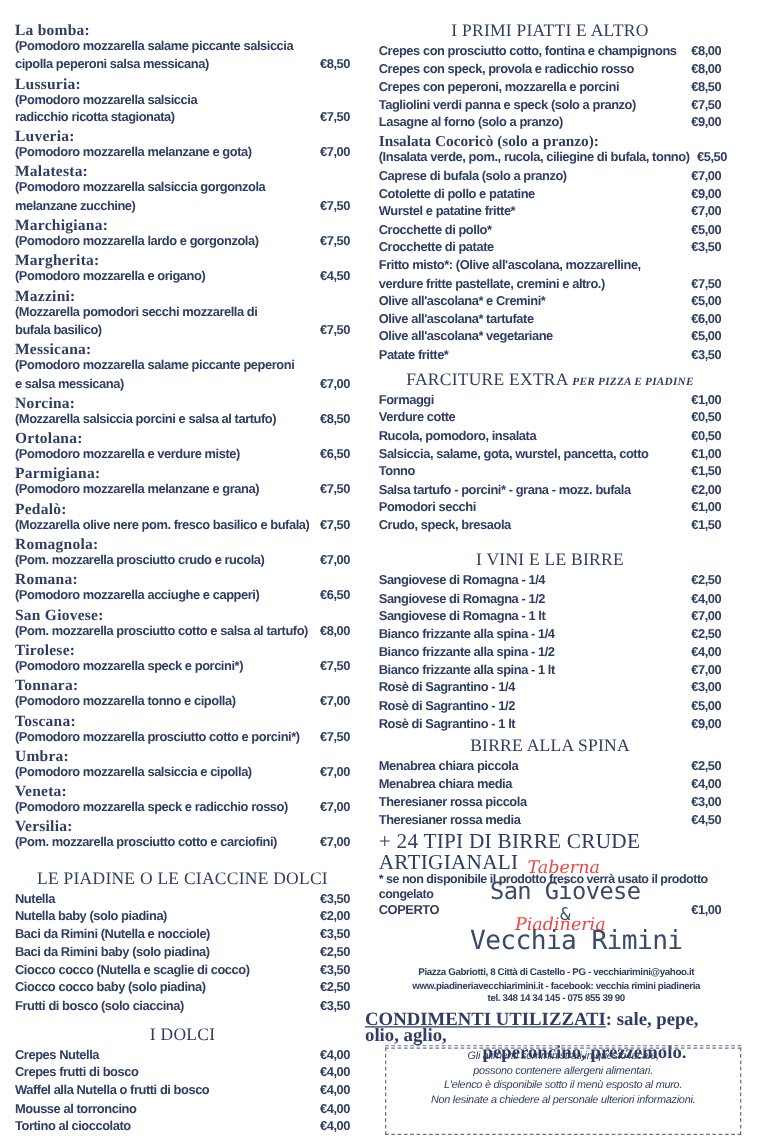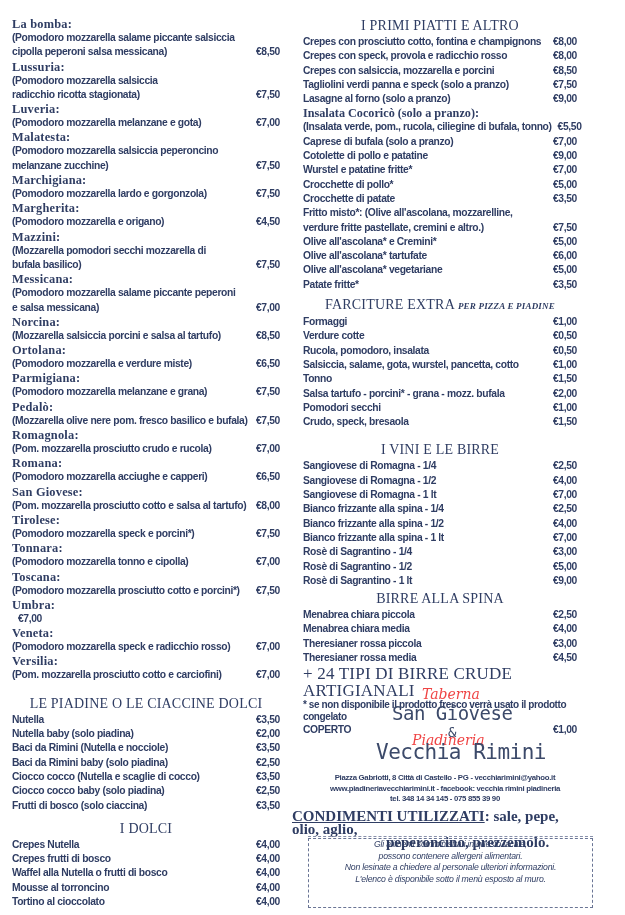--- a/index.html
+++ b/index.html
@@ -53,21 +53,21 @@
     <div>
       <div class="pz-name">Luveria:</div>
       <div class="row">
         <span class="d">(Pomodoro mozzarella melanzane e gota)</span>
         <span class="p">€7,00</span>
       </div>
     </div>
     <div>
       <div class="pz-name">Malatesta:</div>
       <div class="row">
-        <span class="d">(Pomodoro mozzarella salsiccia peperoncino</span>
+        <span class="d">(Pomodoro mozzarella salsiccia gorgonzola</span>
       </div>
       <div class="row">
         <span class="d">melanzane zucchine)</span>
         <span class="p">€7,50</span>
       </div>
     </div>
     <div>
       <div class="pz-name">Marchigiana:</div>
       <div class="row">
         <span class="d">(Pomodoro mozzarella lardo e gorgonzola)</span>
@@ -167,20 +167,21 @@
     <div>
       <div class="pz-name">Toscana:</div>
       <div class="row">
         <span class="d">(Pomodoro mozzarella prosciutto cotto e porcini*)</span>
         <span class="p">€7,50</span>
       </div>
     </div>
     <div>
       <div class="pz-name">Umbra:</div>
       <div class="row">
+        <span class="d">(Pomodoro mozzarella salsiccia e cipolla)</span>
         <span class="p">€7,00</span>
       </div>
     </div>
     <div>
       <div class="pz-name">Veneta:</div>
       <div class="row">
         <span class="d">(Pomodoro mozzarella speck e radicchio rosso)</span>
         <span class="p">€7,00</span>
       </div>
     </div>
@@ -247,21 +248,21 @@
     <div class="h">I PRIMI PIATTI E ALTRO</div>
     <div class="row">
       <span class="d">Crepes con prosciutto cotto, fontina e champignons</span>
       <span class="p">€8,00</span>
     </div>
     <div class="row">
       <span class="d">Crepes con speck, provola e radicchio rosso</span>
       <span class="p">€8,00</span>
     </div>
     <div class="row">
-      <span class="d">Crepes con salsiccia, mozzarella e porcini</span>
+      <span class="d">Crepes con peperoni, mozzarella e porcini</span>
       <span class="p">€8,50</span>
     </div>
     <div class="row">
       <span class="d">Tagliolini verdi panna e speck (solo a pranzo)</span>
       <span class="p">€7,50</span>
     </div>
     <div class="row">
       <span class="d">Lasagne al forno (solo a pranzo)</span>
       <span class="p">€9,00</span>
     </div>
@@ -424,15 +425,15 @@
 
 <div class="cond">
   <div><u>CONDIMENTI UTILIZZATI</u><span>: sale, pepe, olio, aglio,</span></div>
   <div style="padding-left:94px;">peperoncino, prezzemolo.</div>
 </div>
 
 <div class="sep"></div>
 <div class="allergeni">
   <div>Gli alimenti somministrati in questo lacale,</div>
   <div>possono contenere allergeni alimentari.</div>
+  <div>L'elenco è disponibile sotto il menù esposto al muro.</div>
   <div>Non lesinate a chiedere al personale ulteriori informazioni.</div>
-  <div>L'elenco è disponibile sotto il menù esposto al muro.</div>
 </div>
 
 </body></html>

